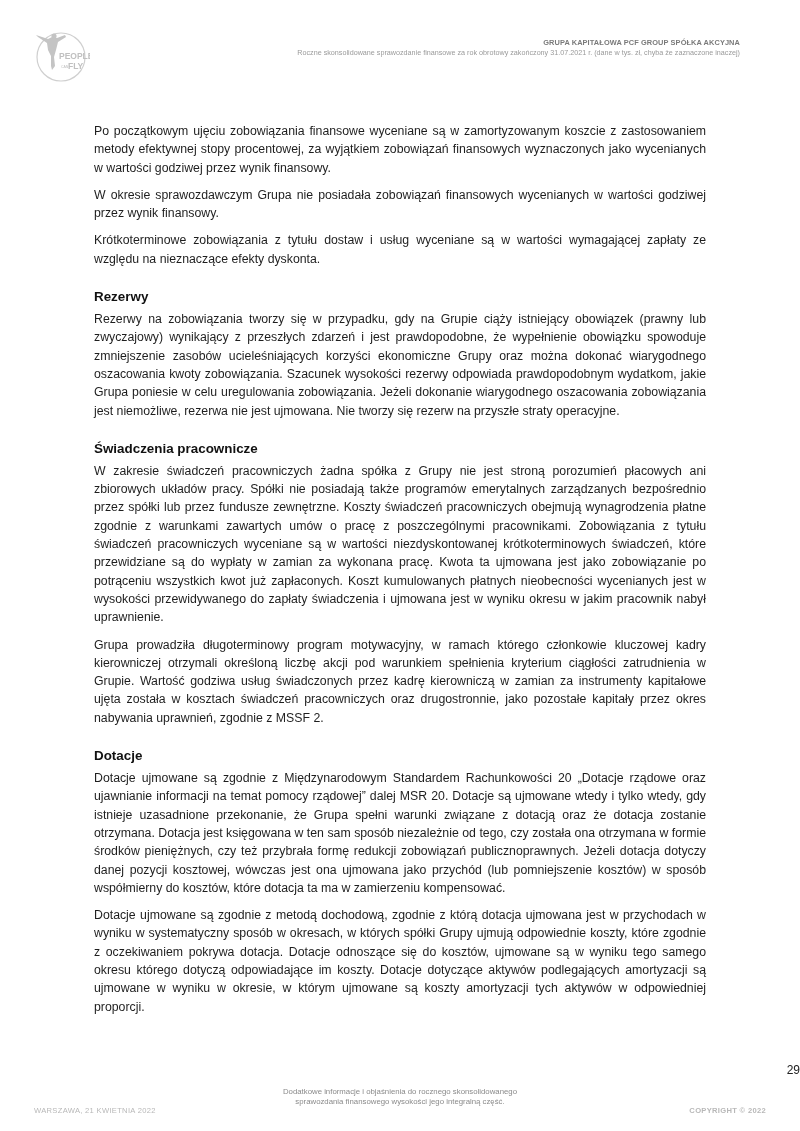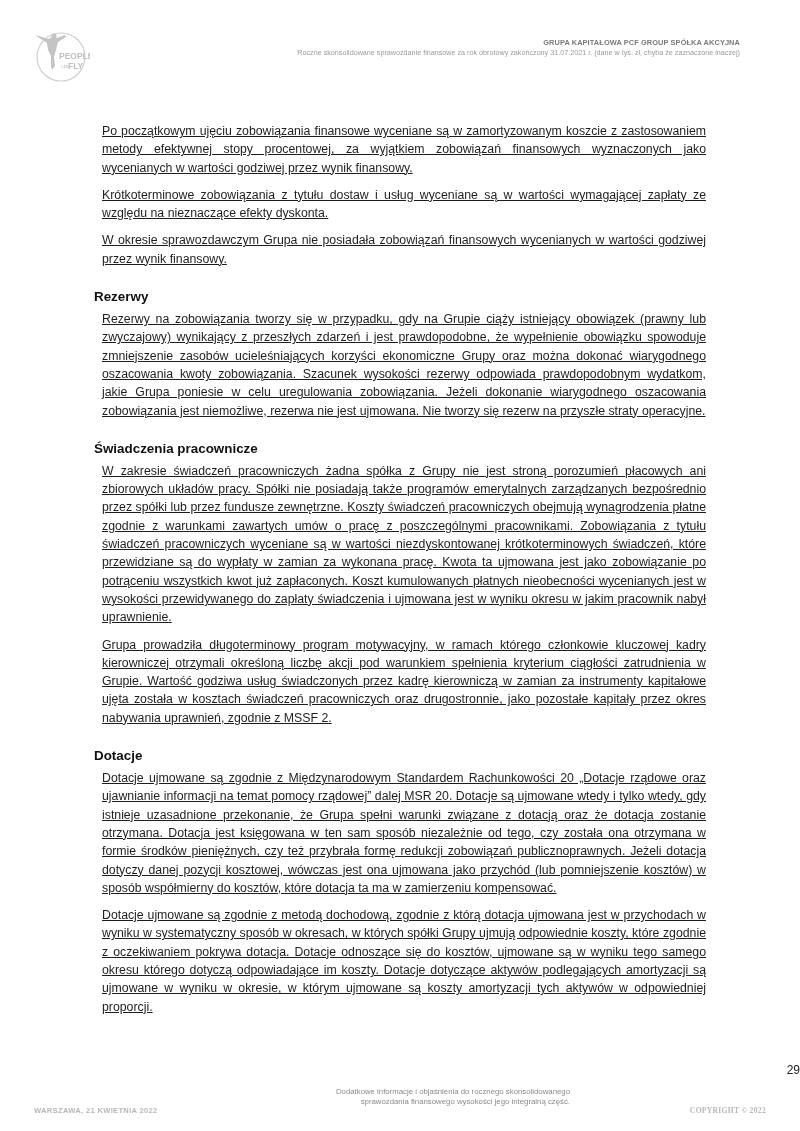--- a/index.html
+++ b/index.html
@@ -2,26 +2,26 @@
 <html><head>
   <meta charset="utf-8">
   <style>
     html, body { margin: 0; padding: 0; background: #ffffff; }
     body { width: 800px; height: 1131px; position: relative; overflow: hidden; font-family: "Liberation Sans", sans-serif; color: #1e1e1e; }
     .logo { position: absolute; left: 32px; top: 26px; width: 58px; height: 58px; }
     .header { position: absolute; left: 120px; right: 60px; top: 38px; text-align: right; }
     .header .company { font-size: 7.4px; font-weight: bold; color: #7a7a7a; letter-spacing: 0.1px; line-height: 10px; }
     .header .subtitle { font-size: 7.2px; color: #9a9a9a; line-height: 10px; }
     .content { position: absolute; left: 94px; width: 612px; top: 122px; }
-    .content p { margin: 0 0 9px 8px; font-size: 12.3px; line-height: 18.3px; text-align: justify; text-decoration: underline; }
+    .content p { margin: 0 0 9px 0; font-size: 12.3px; line-height: 18.3px; text-align: justify; }
     .content h2 { margin: 20px 0 4px 0; font-size: 13.4px; font-weight: bold; line-height: 18px; color: #111; }
     .page-number { position: absolute; left: 0; right: 0; top: 1063px; text-align: right; font-size: 12px; color: #222; }
-    .footer-note { position: absolute; left: 230px; width: 340px; top: 1087px; text-align: right; font-size: 7.8px; line-height: 10px; color: #8a8a8a; }
-    .footer-left { position: absolute; left: 34px; top: 1106px; font-size: 7.6px; font-weight: bold; letter-spacing: 0.3px; color: #b8b8b8; }
-    .footer-right { position: absolute; right: 34px; top: 1106px; font-size: 7.6px; font-weight: bold; letter-spacing: 0.3px; color: #b8b8b8; font-family: Liberation Serif, serif; }
+    .footer-note { position: absolute; left: 230px; width: 340px; top: 1087px; text-align: center; font-size: 7.8px; line-height: 10px; color: #8a8a8a; }
+    .footer-left { position: absolute; left: 34px; top: 1106px; font-size: 7.6px; font-weight: normal; letter-spacing: 0.3px; color: #b8b8b8; }
+    .footer-right { position: absolute; right: 34px; top: 1106px; font-size: 7.6px; font-weight: bold; letter-spacing: 0.3px; color: #b8b8b8; }
   </style>
 </head>
 <body>
 
 <div class="logo">
   <svg width="58" height="58" viewBox="0 0 58 58">
     <circle cx="29" cy="31" r="24" fill="none" stroke="#cfcfcf" stroke-width="1.2"></circle>
 
     <path d="M4 9 L16 13 L20 11 L25 12 L33 9 L34 11 L26 16 L24 24 L22 31 L23 40 L20 44 L19 40 L19 30 L16 24 L15 17 L6 11 Z" fill="#c4c4c4"></path>
     <circle cx="22" cy="10" r="2.6" fill="#c4c4c4"></circle>
@@ -31,22 +31,22 @@
   </svg>
 </div>
 
 <div class="header">
   <div class="company">GRUPA KAPITAŁOWA PCF GROUP SPÓŁKA AKCYJNA</div>
   <div class="subtitle">Roczne skonsolidowane sprawozdanie finansowe za rok obrotowy zakończony 31.07.2021 r. (dane w tys. zł, chyba że zaznaczone inaczej)</div>
 </div>
 
 <div class="content">
   <p>Po początkowym ujęciu zobowiązania finansowe wyceniane są w zamortyzowanym koszcie z zastosowaniem metody efektywnej stopy procentowej, za wyjątkiem zobowiązań finansowych wyznaczonych jako wycenianych w wartości godziwej przez wynik finansowy.</p>
+  <p>W okresie sprawozdawczym Grupa nie posiadała zobowiązań finansowych wycenianych w wartości godziwej przez wynik finansowy.</p>
   <p>Krótkoterminowe zobowiązania z tytułu dostaw i usług wyceniane są w wartości wymagającej zapłaty ze względu na nieznaczące efekty dyskonta.</p>
-  <p>W okresie sprawozdawczym Grupa nie posiadała zobowiązań finansowych wycenianych w wartości godziwej przez wynik finansowy.</p>
 
   <h2>Rezerwy</h2>
   <p>Rezerwy na zobowiązania tworzy się w przypadku, gdy na Grupie ciąży istniejący obowiązek (prawny lub zwyczajowy) wynikający z przeszłych zdarzeń i jest prawdopodobne, że wypełnienie obowiązku spowoduje zmniejszenie zasobów ucieleśniających korzyści ekonomiczne Grupy oraz można dokonać wiarygodnego oszacowania kwoty zobowiązania. Szacunek wysokości rezerwy odpowiada prawdopodobnym wydatkom, jakie Grupa poniesie w celu uregulowania zobowiązania. Jeżeli dokonanie wiarygodnego oszacowania zobowiązania jest niemożliwe, rezerwa nie jest ujmowana. Nie tworzy się rezerw na przyszłe straty operacyjne.</p>
 
   <h2>Świadczenia pracownicze</h2>
   <p>W zakresie świadczeń pracowniczych żadna spółka z Grupy nie jest stroną porozumień płacowych ani zbiorowych układów pracy. Spółki nie posiadają także programów emerytalnych zarządzanych bezpośrednio przez spółki lub przez fundusze zewnętrzne. Koszty świadczeń pracowniczych obejmują wynagrodzenia płatne zgodnie z warunkami zawartych umów o pracę z poszczególnymi pracownikami. Zobowiązania z tytułu świadczeń pracowniczych wyceniane są w wartości niezdyskontowanej krótkoterminowych świadczeń, które przewidziane są do wypłaty w zamian za wykonana pracę. Kwota ta ujmowana jest jako zobowiązanie po potrąceniu wszystkich kwot już zapłaconych. Koszt kumulowanych płatnych nieobecności wycenianych jest w wysokości przewidywanego do zapłaty świadczenia i ujmowana jest w wyniku okresu w jakim pracownik nabył uprawnienie.</p>
   <p>Grupa prowadziła długoterminowy program motywacyjny, w ramach którego członkowie kluczowej kadry kierowniczej otrzymali określoną liczbę akcji pod warunkiem spełnienia kryterium ciągłości zatrudnienia w Grupie. Wartość godziwa usług świadczonych przez kadrę kierowniczą w zamian za instrumenty kapitałowe ujęta została w kosztach świadczeń pracowniczych oraz drugostronnie, jako pozostałe kapitały przez okres nabywania uprawnień, zgodnie z MSSF 2.</p>
 
   <h2>Dotacje</h2>
   <p>Dotacje ujmowane są zgodnie z Międzynarodowym Standardem Rachunkowości 20 „Dotacje rządowe oraz ujawnianie informacji na temat pomocy rządowej” dalej MSR 20. Dotacje są ujmowane wtedy i tylko wtedy, gdy istnieje uzasadnione przekonanie, że Grupa spełni warunki związane z dotacją oraz że dotacja zostanie otrzymana. Dotacja jest księgowana w ten sam sposób niezależnie od tego, czy została ona otrzymana w formie środków pieniężnych, czy też przybrała formę redukcji zobowiązań publicznoprawnych. Jeżeli dotacja dotyczy danej pozycji kosztowej, wówczas jest ona ujmowana jako przychód (lub pomniejszenie kosztów) w sposób współmierny do kosztów, które dotacja ta ma w zamierzeniu kompensować.</p>

